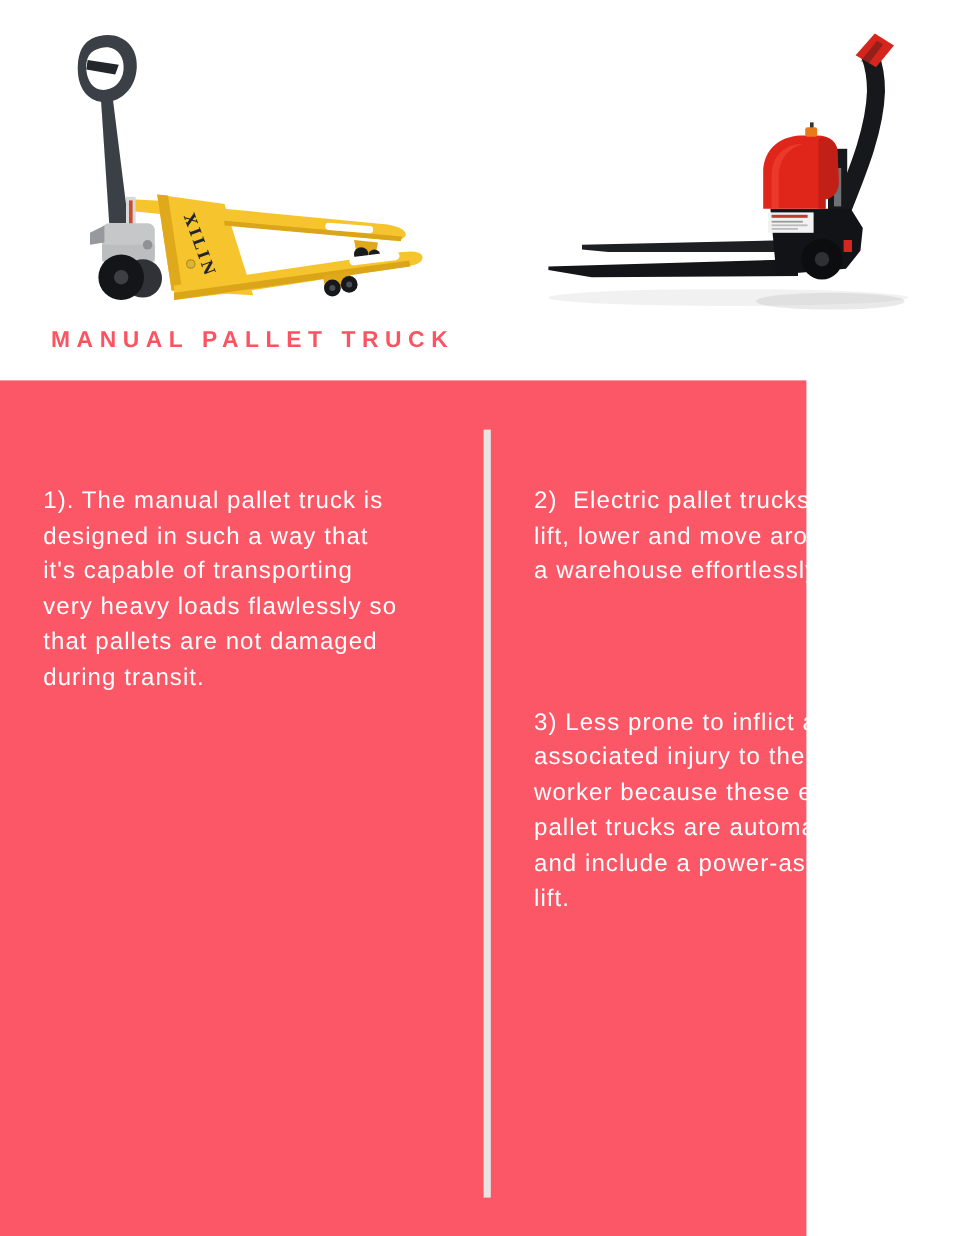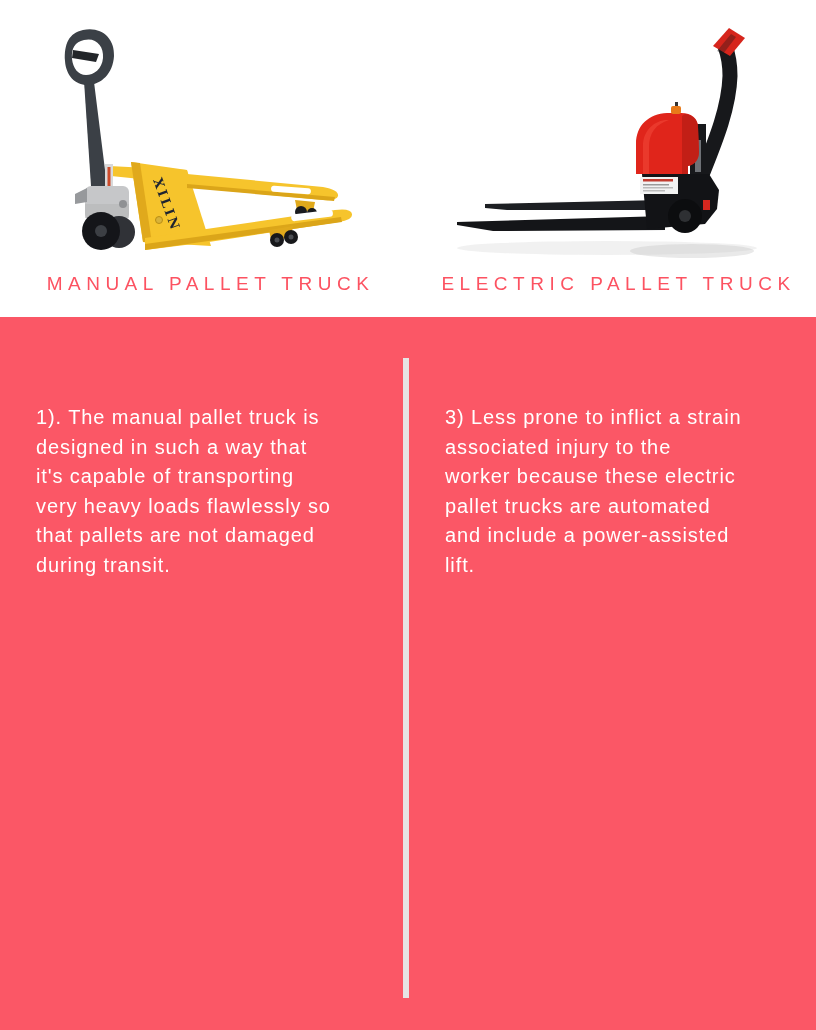--- a/index.html
+++ b/index.html
@@ -26,29 +26,29 @@
   }
   .top-col{
     width:408px;
     display:flex;flex-direction:column;align-items:center;
     padding-top:24px;
   }
   .truck-figure{width:330px;height:240px;}
   .col-title{
     margin-top:9px;
     font-size:19px;
-    font-weight:normal;
+    font-weight:bold;
     letter-spacing:5.5px;
     color:var(--title);
     white-space:nowrap;
     margin-left:13px;
   }
   .panel{
     position:absolute;top:317px;left:0;
-    width:816px;height:713px;
+    width:672px;height:713px;
     background:var(--panel);
   }
   .divider{
     position:absolute;
     left:403px;top:41px;
     width:6px;height:640px;
     background:var(--divider);
   }
   .text-col{
     position:absolute;top:27px;
@@ -145,40 +145,42 @@
 
         <rect x="193" y="153" width="38" height="17" fill="#f2f2f2"></rect>
         <rect x="196" y="155" width="30" height="2.5" fill="#c23b2f"></rect>
         <rect x="196" y="160" width="26" height="1.5" fill="#9a9a9a"></rect>
         <rect x="196" y="163" width="30" height="1.5" fill="#bbbbbb"></rect>
         <rect x="196" y="166" width="22" height="1.5" fill="#bbbbbb"></rect>
 
         <path d="M266,22 L282,4 L298,14 L283,32 Z" fill="#d6251c"></path>
         <path d="M270,27 L284,10 L289,13 L276,30 Z" fill="#17181b" opacity="0.35"></path>
       </svg>
-      <div class="col-title">ELECTRIC PALLET TRUCK</div>
     </div>
 
   </div>
 
   <div class="panel">
     <div class="divider"></div>
 
     <div class="text-col left">
       <p class="para">1). The manual pallet truck is
 designed in such a way that
 it's capable of transporting
 very heavy loads flawlessly so
 that pallets are not damaged
 during transit.</p>
       
       
     </div>
 
     <div class="text-col right">
+      <p class="para">2)  Electric pallet trucks can
+lift, lower and move around in
+a warehouse effortlessly.</p>
       <p class="para">3) Less prone to inflict a strain
 associated injury to the
 worker because these electric
 pallet trucks are automated
 and include a power-assisted
 lift.</p>
       
     </div>
   </div>
 

